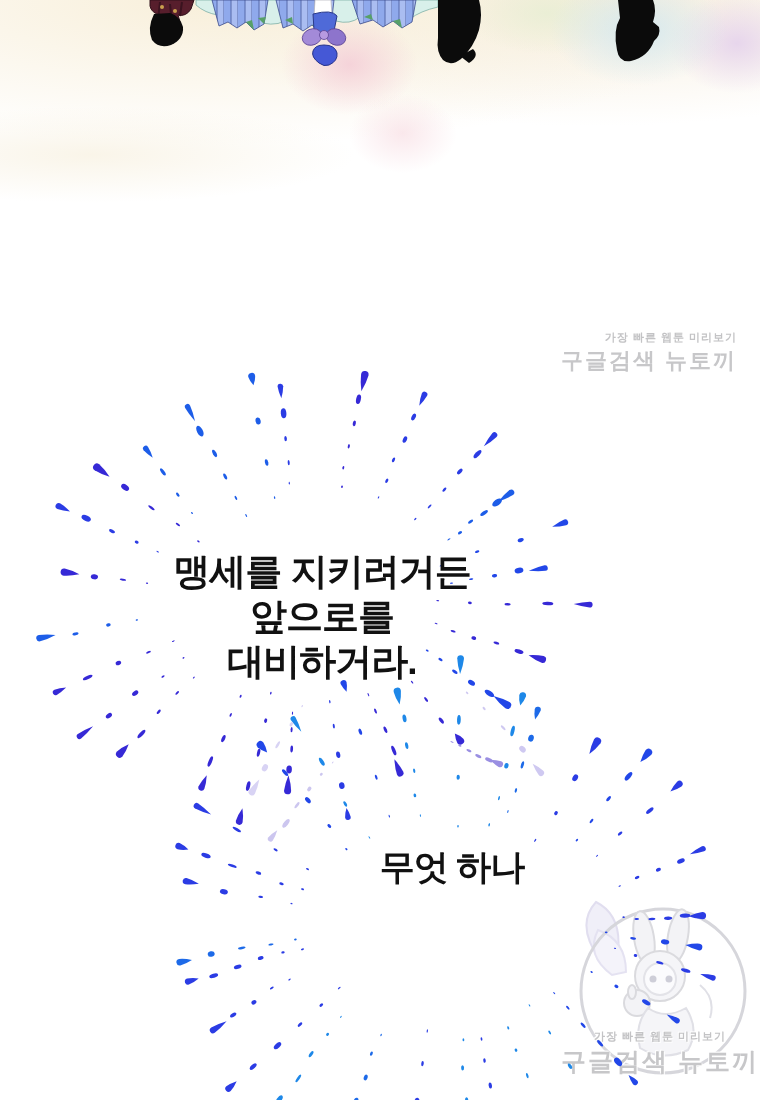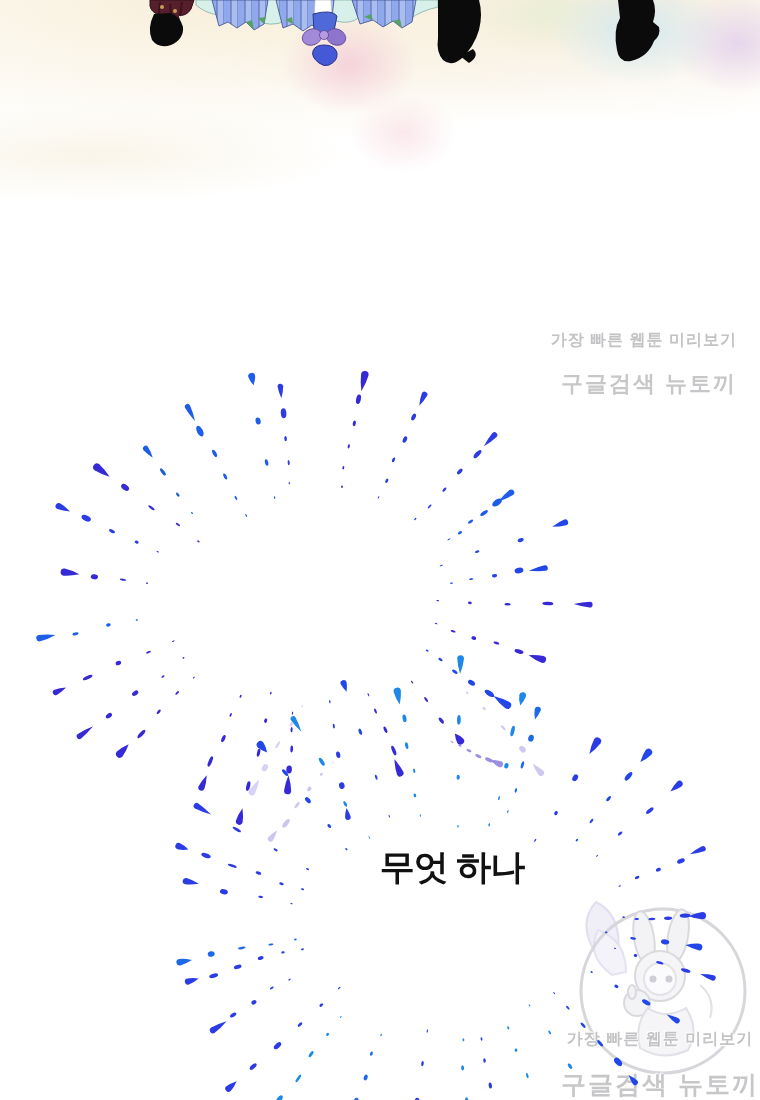--- a/index.html
+++ b/index.html
@@ -19,22 +19,22 @@
   }
   svg.layer{position:absolute;left:0;top:0;pointer-events:none;}
   
   .speech{position:absolute;text-align:center;color:#111;font-weight:700;
           white-space:nowrap;letter-spacing:-1px;}
   .s1{left:322px;top:549px;transform:translateX(-50%);font-size:37px;line-height:45px;}
   .s2{left:452px;top:846px;transform:translateX(-50%);font-size:35px;line-height:41px;}
   
   .wm{position:absolute;color:#c3c3c5;font-weight:700;white-space:nowrap;
       text-shadow:0 0 2px #fff,0 0 1px #fff,1px 1px 0 #fff,-1px -1px 0 #fff;}
-  .wm .l1{font-size:16px;letter-spacing:1px;}
-  .wm .l2{font-size:25px;letter-spacing:2px;margin-top:18px;color:#c7c7c9;}
+  .wm .l1{font-size:11px;letter-spacing:1px;}
+  .wm .l2{font-size:25px;letter-spacing:2px;margin-top:1px;color:#c7c7c9;}
   .wm-top{top:330px;right:23px;text-align:right;}
   .wm-top .l2{font-size:22px;}
   .wm-bottom{top:1029px;left:660px;transform:translateX(-50%);text-align:center;}
 </style>
 </head>
 <body>
 
 <div class="page">
 
   <div class="wash"></div>
@@ -417,17 +417,22 @@
       <ellipse rx="3.78" ry="2.78" fill="#d8d3f4" transform="translate(264.9 767.8) rotate(120.2)"></ellipse>
       <path d="M -14.492896143347025 0 Q -6.521803264506161 -2.865930540029658 0 -3.371682988270186 A 3.371682988270186 3.371682988270186 0 1 1 0 3.371682988270186 Q -6.521803264506161 2.865930540029658 -14.492896143347025 0 Z" fill="#d8d3f4" transform="translate(252.0 792.0) rotate(120.2)"></path>
       <ellipse rx="1.13" ry="0.51" fill="#ccc6ef" transform="translate(332.7 762.5) rotate(127.6)"></ellipse>
       <ellipse rx="1.66" ry="1.33" fill="#ccc6ef" transform="translate(321.3 774.3) rotate(127.6)"></ellipse>
       <ellipse rx="2.58" ry="1.83" fill="#ccc6ef" transform="translate(309.3 789.0) rotate(127.6)"></ellipse>
       <ellipse rx="3.70" ry="1.34" fill="#ccc6ef" transform="translate(297.0 805.2) rotate(127.6)"></ellipse>
       <ellipse rx="5.15" ry="2.22" fill="#ccc6ef" transform="translate(286.0 823.3) rotate(127.6)"></ellipse>
       <path d="M -10.909044839441776 0 Q -4.9090701777487995 -2.348757916719187 0 -2.763244607904926 A 2.763244607904926 2.763244607904926 0 1 1 0 2.763244607904926 Q -4.9090701777487995 2.348757916719187 -10.909044839441776 0 Z" fill="#ccc6ef" transform="translate(270.6 838.9) rotate(127.6)"></path>
     </svg>
 
+  <div class="speech s1">
+    <div>맹세를 지키려거든</div>
+    <div>앞으로를</div>
+    <div>대비하거라.</div>
+  </div>
   <div class="speech s2">
     <div>무엇 하나</div>
   </div>
 
 </div>
 
 </body></html>

